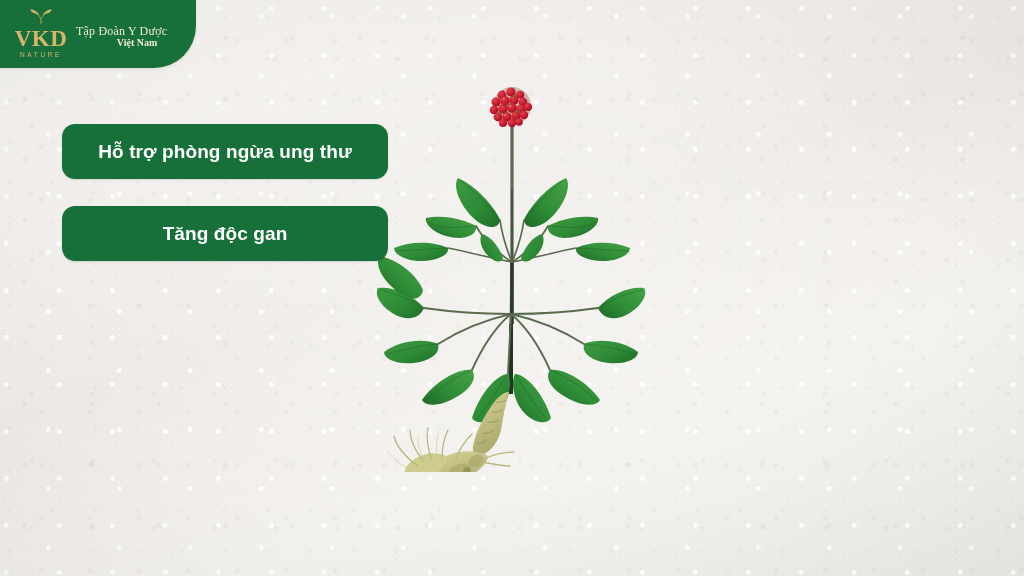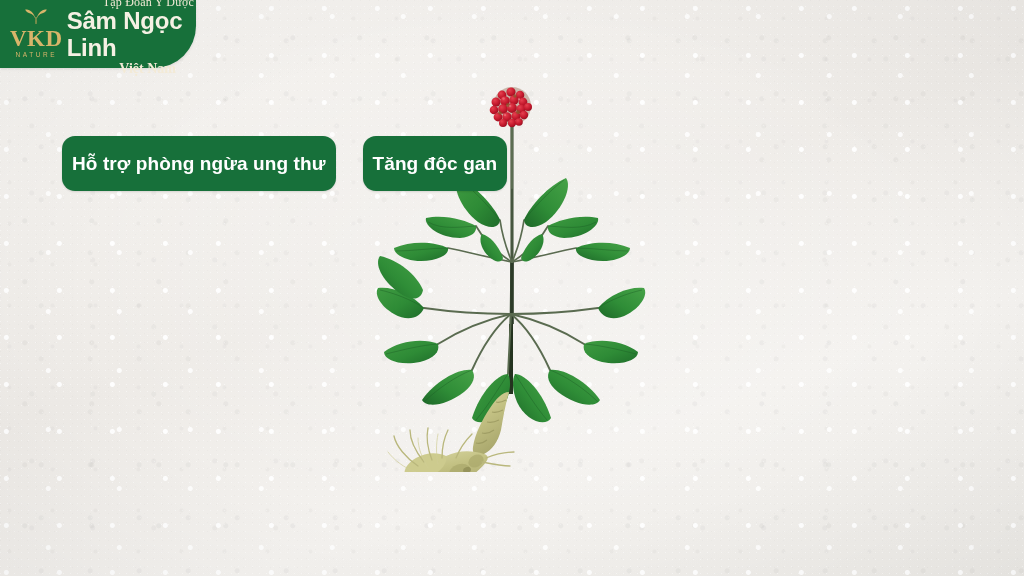--- a/index.html
+++ b/index.html
@@ -109,34 +109,35 @@
   .logo-line2 {
     color: #f6f1e4;
     font-size: 24px;
     font-weight: bold;
     line-height: 1.12;
     letter-spacing: -0.2px;
     font-family: "Liberation Sans", sans-serif;
   }
   .logo-line3 {
     color: #f3ead6;
-    font-size: 14px;
+    font-size: 10px;
     font-weight: bold;
     line-height: 1;
     margin-top: 1px;
-    margin-right: 20px;
+    margin-right: 12px;
     font-family: "Liberation Serif", serif;
   }
 
   
   .col {
     position: absolute;
-    top: 136px;
+    top: 124px;
     width: 326px;
     display: flex;
+    flex-direction: column;
     gap: 27px;
     z-index: 5;
   }
   .col-left  { left: 62px; }
   .col-right { left: 652px; }
 
   .pill {
     height: 55px;
     background: #17703a;
     border-radius: 13px;
@@ -184,21 +185,20 @@
                    C23.8 0.6, 21.4 0.2, 19.2 1.4 C16.6 2.8, 14.8 5.4, 13.8 8.6 Z" fill="#d8b56a"></path>
           <path d="M12.55 15 L12.55 8.5 Q13 7.2, 13.45 8.5 L13.45 15 Z" fill="#c9a659"></path>
         </svg>
       </span>
       <span class="logo-vkd">VKD</span>
       <span class="logo-nature">NATURE</span>
     </div>
 
     <div class="logo-words">
       <span class="logo-line1">Tập Đoàn Y Dược</span>
-      <span class="logo-line2">Sâm Ngọc Linh</span>
       <span class="logo-line3">Việt Nam</span>
     </div>
   </div>
 
   <div class="col col-left">
     <div class="pill">Hỗ trợ phòng ngừa ung thư</div>
     <div class="pill">Tăng độc gan</div>
   </div>
 
 

